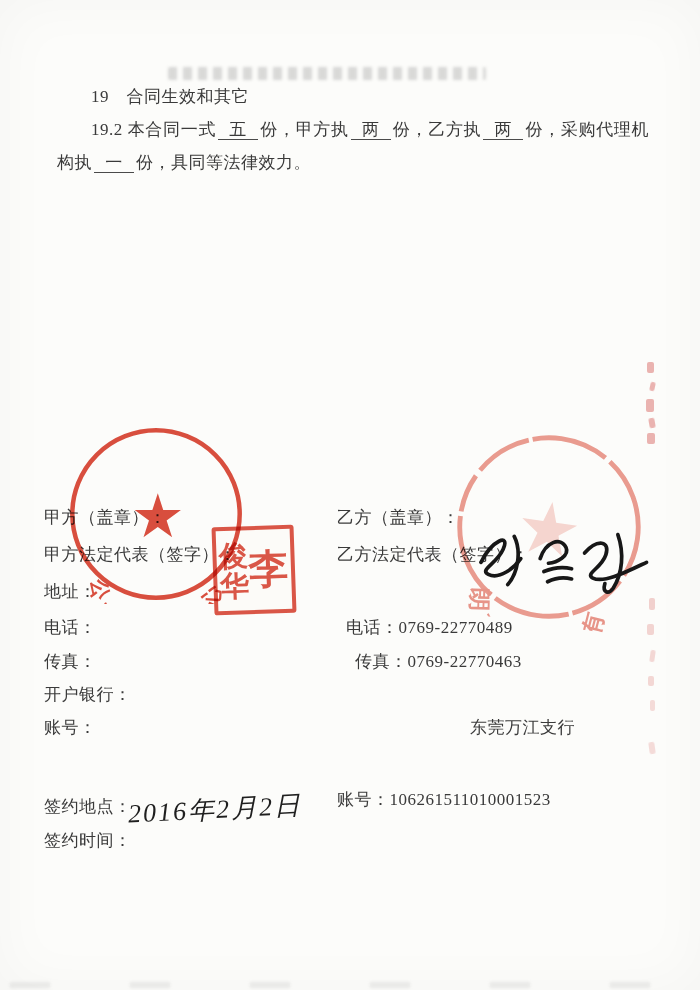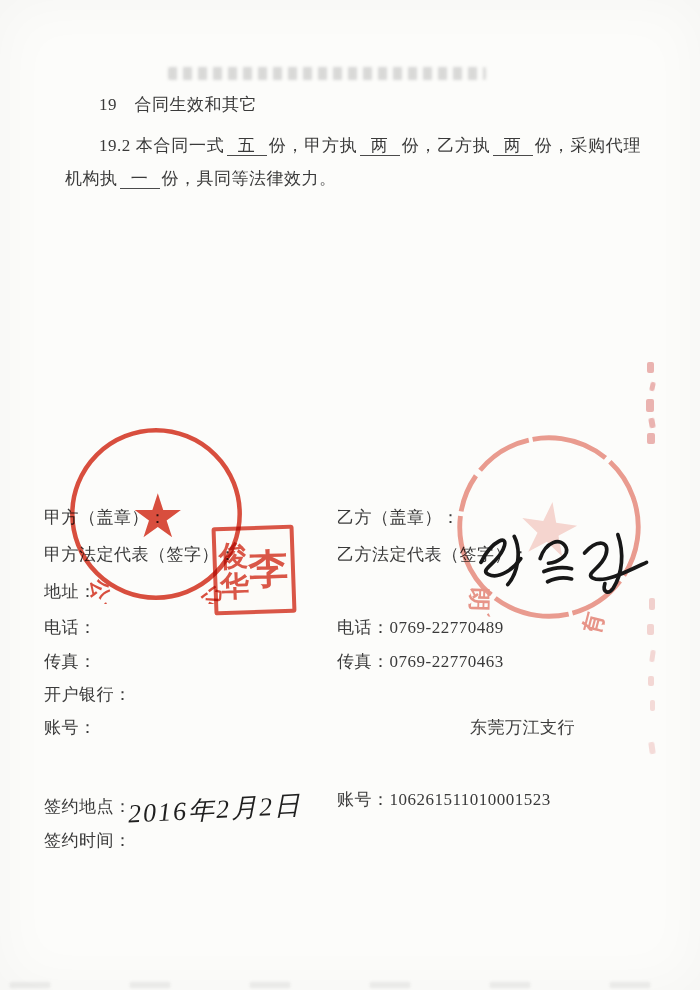--- a/index.html
+++ b/index.html
@@ -13,21 +13,21 @@
     background:#fcfcfa;
     box-shadow:inset 0 0 60px rgba(0,0,0,0.03);
     color:#333;
   }
   
   .main-text{
     position:absolute;left:57px;top:80px;width:592px;
     font-size:17px;line-height:33px;text-align:justify;
     color:#3a3a3a;letter-spacing:0.5px;
   }
-  .main-text p{margin:8px;text-indent:2em;}
+  .main-text p{margin:0;text-indent:2em;}
   .blank{
     display:inline-block;min-width:22px;text-align:center;
     border-bottom:1.5px solid #4a4a4a;padding:0 9px;margin:0 2px;
     line-height:1.05;text-indent:0;
   }
   
   .sig-line{position:absolute;font-size:17px;color:#3a3a3a;letter-spacing:0.5px;white-space:nowrap;}
   .col-a{left:44px;}
   .col-b{left:337px;}
   
@@ -79,22 +79,22 @@
   <div class="sig-line col-a" style="top:506px;">甲方（盖章）：</div>
   <div class="sig-line col-a" style="top:543px;">甲方法定代表（签字）：</div>
   <div class="sig-line col-a" style="top:580px;">地址：</div>
   <div class="sig-line col-a" style="top:616px;">电话：</div>
   <div class="sig-line col-a" style="top:650px;">传真：</div>
   <div class="sig-line col-a" style="top:683px;">开户银行：</div>
   <div class="sig-line col-a" style="top:716px;">账号：</div>
 
   <div class="sig-line col-b" style="top:506px;">乙方（盖章）：</div>
   <div class="sig-line col-b" style="top:543px;">乙方法定代表（签字）：</div>
-  <div class="sig-line col-b" style="top:616px;"><span>电话：</span><span>0769-22770489</span></div>
-  <div class="sig-line col-b" style="top:650px;"><span>传真：</span><span>0769-22770463</span></div>
+  <div class="sig-line col-b" style="top:616px;margin-left:9px;"><span>电话：</span><span>0769-22770489</span></div>
+  <div class="sig-line col-b" style="top:650px;margin-left:18px;"><span>传真：</span><span>0769-22770463</span></div>
   <div class="sig-line" style="left:470px;top:716px;">东莞万江支行</div>
   <div class="sig-line col-b" style="top:788px;"><span>账号：</span><span>106261511010001523</span></div>
 
   <div class="sig-line col-a" style="top:829px;">签约时间：</div>
   <div class="hand-date">2016年2月2日</div>
   <div class="sig-line col-a" style="top:795px;">签约地点：</div>
 
   <div class="seal round-seal-a">
     <svg width="180" height="180" viewBox="0 0 200 200">
       <circle cx="100" cy="100" r="93" fill="none" stroke="#d8402e" stroke-width="5"></circle>

